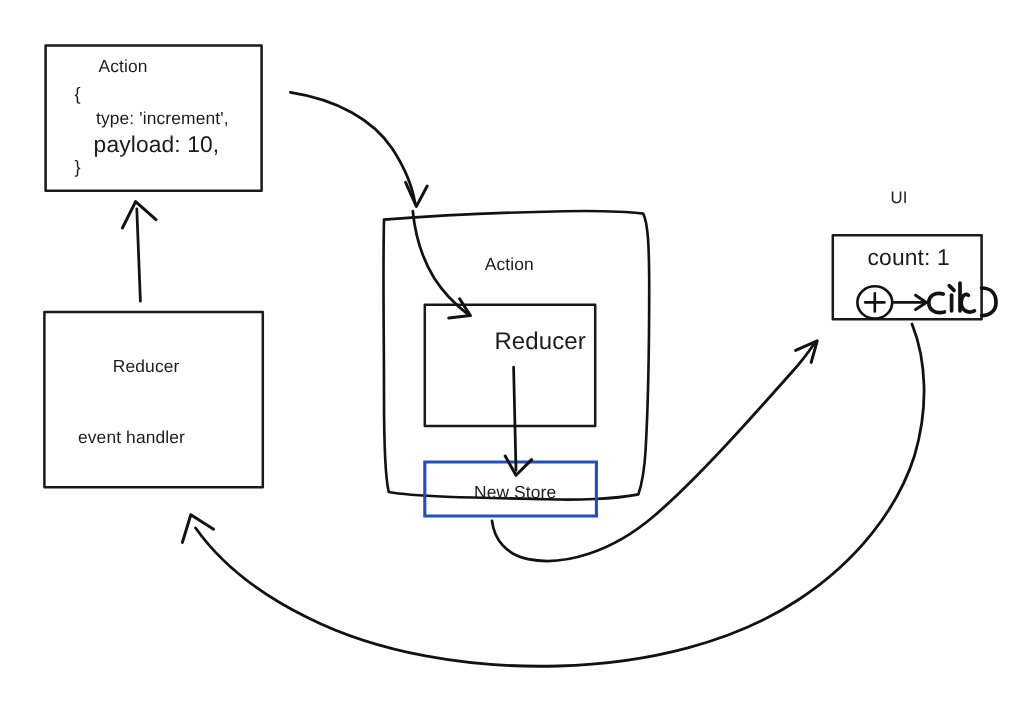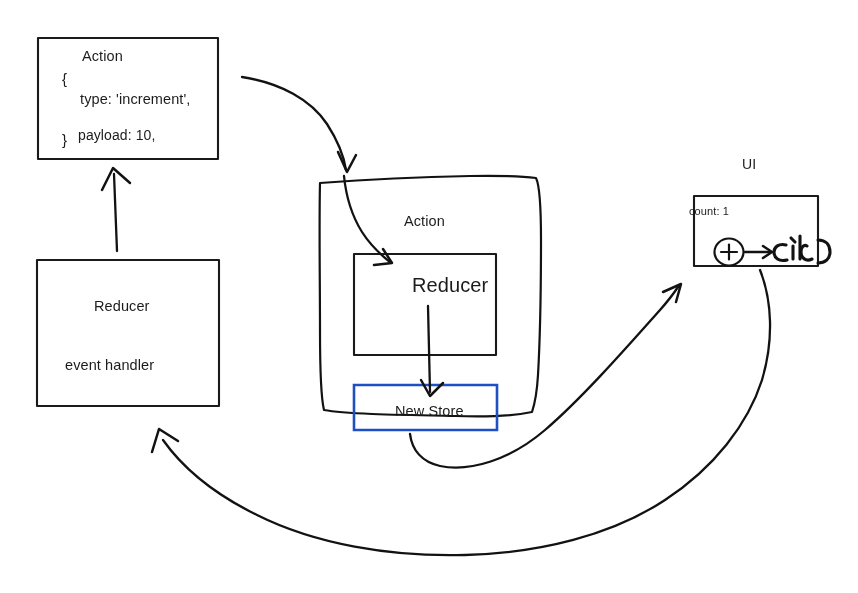--- a/index.html
+++ b/index.html
@@ -76,29 +76,29 @@
   .lbl {
     position: absolute;
     color: #1c1c1c;
     font-family: "Liberation Sans", sans-serif;
     white-space: nowrap;
     letter-spacing: 0.1px;
   }
   .lbl-action   { left: 82px;  top: 48px;  font-size: 14.5px; }
   .lbl-brace-o  { left: 62px;  top: 70px;  font-size: 15px; }
   .lbl-type     { left: 80px;  top: 91px;  font-size: 14.5px; }
-  .lbl-payload  { left: 78px;  top: 127px; font-size: 14px; }
+  .lbl-payload  { left: 78px;  top: 111px; font-size: 19px; }
   .lbl-brace-c  { left: 62px;  top: 131px; font-size: 15px; }
   .lbl-dispatch { left: 94px;  top: 298px; font-size: 14.5px; }
   .lbl-handler  { left: 65px;  top: 357px; font-size: 14.5px; }
   .lbl-store    { left: 404px; top: 213px; font-size: 14.5px; }
   .lbl-reducer  { left: 412px; top: 261px; font-size: 20px; margin-top: 13px; }
   .lbl-newstate { left: 395px; top: 403px; font-size: 14.5px; }
   .lbl-ui       { left: 742px; top: 156px; font-size: 14px; }
-  .lbl-count    { left: 689px; top: 205px; font-size: 11px; }
+  .lbl-count    { left: 723px; top: 205px; font-size: 19px; }
 </style>
 </head>
 <body>
 
 <div id="canvas">
 
   <svg id="diagram-svg" viewBox="0 0 858 593">
 
     <path class="box-stroke" d="M38,38 L218,38 L218,159 L38,159 Z"></path>
 

